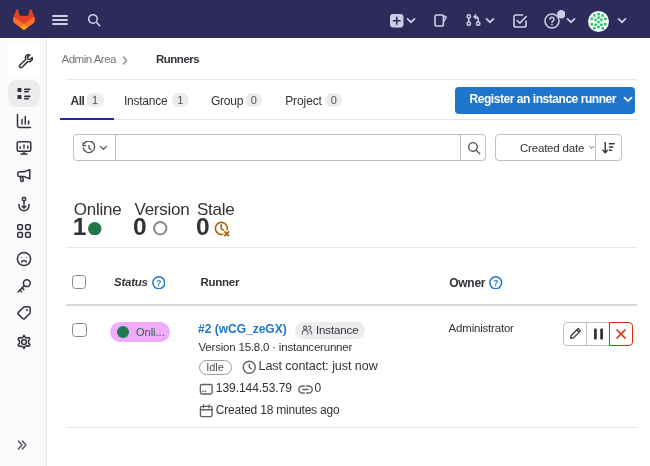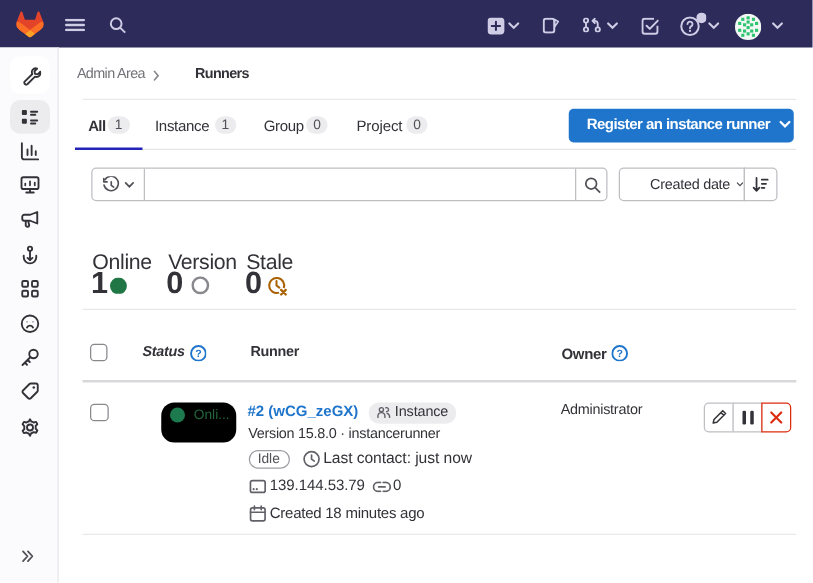--- a/index.html
+++ b/index.html
@@ -265,21 +265,21 @@
 </svg>
 <span class="thead" style="left:200.4px;">Runner</span>
 <span class="thead" style="left:449.2px; font-size:12px;">Owner</span>
 <svg class="qm" style="left:489px;" viewBox="0 0 16 16" fill="none" stroke="#1f75cb" stroke-width="1.8">
   <circle cx="8" cy="8" r="7"></circle>
   <text x="8" y="11.5" text-anchor="middle" font-size="10" font-weight="bold" fill="#1f75cb" stroke="none" font-family="Liberation Sans">?</text>
 </svg>
 <div class="abs" style="left:66px; top:303.5px; width:571px; height:2px; background:#d8d8db;"></div>
 
 <div class="cbx" style="left:72px; top:322.8px;"></div>
-<div class="abs" style="left:129px; top:321.5px; width:60px; height:32px; border-radius:10.5px; background:#000000;">
+<div class="abs" style="left:110px; top:321.5px; width:60px; height:20px; border-radius:10.5px; background:#f0abfc;">
   <div class="abs" style="left:6.5px; top:4px; width:12.5px; height:12.5px; border-radius:50%; background:#1d7a4e;"></div>
   <span class="abs" style="left:26px; top:4px; font-size:11px; font-weight:500; color:#24663b;">Onli...</span>
 </div>
 <span class="abs" style="left:198px; top:322px; font-size:12px; font-weight:700; color:#1f75cb; white-space:nowrap;text-align:right;">#2 (wCG_zeGX)</span>
 <div class="abs" style="left:295.4px; top:321.8px; width:69.2px; height:17px; border-radius:9px; background:#ececef;">
   <svg class="abs" style="left:6px; top:2.5px;" width="12" height="12" viewBox="0 0 16 16" fill="none" stroke="#626168" stroke-width="1.5">
     <circle cx="5.5" cy="5" r="2.2"></circle>
       <path d="M1.8 13.2v-1.4a3.7 3.7 0 0 1 7.4 0v1.4" stroke-linecap="round"></path>
     <path d="M11 7.2a2.2 2.2 0 1 0-1-4.2M11.6 9a3.7 3.7 0 0 1 2.6 3.4v.8" stroke-linecap="round"></path>
   </svg>

